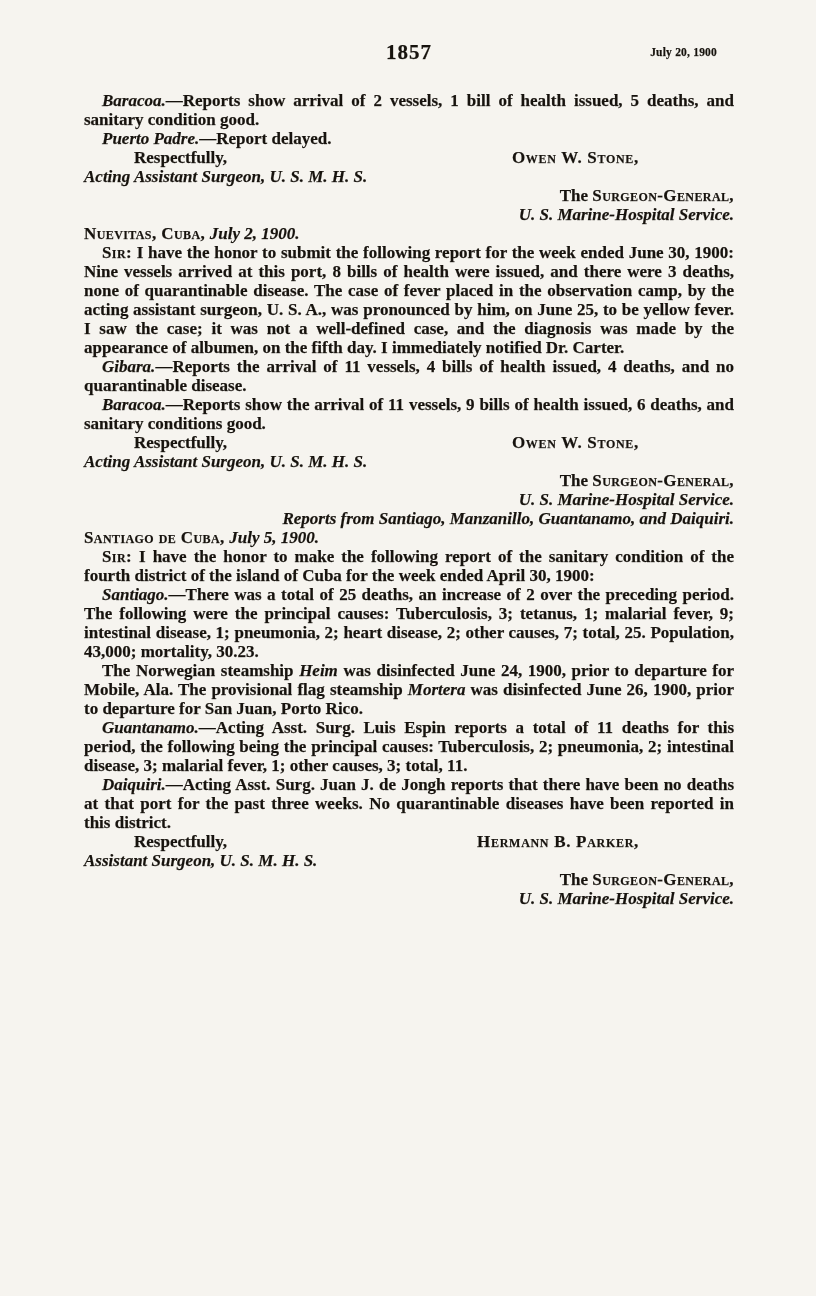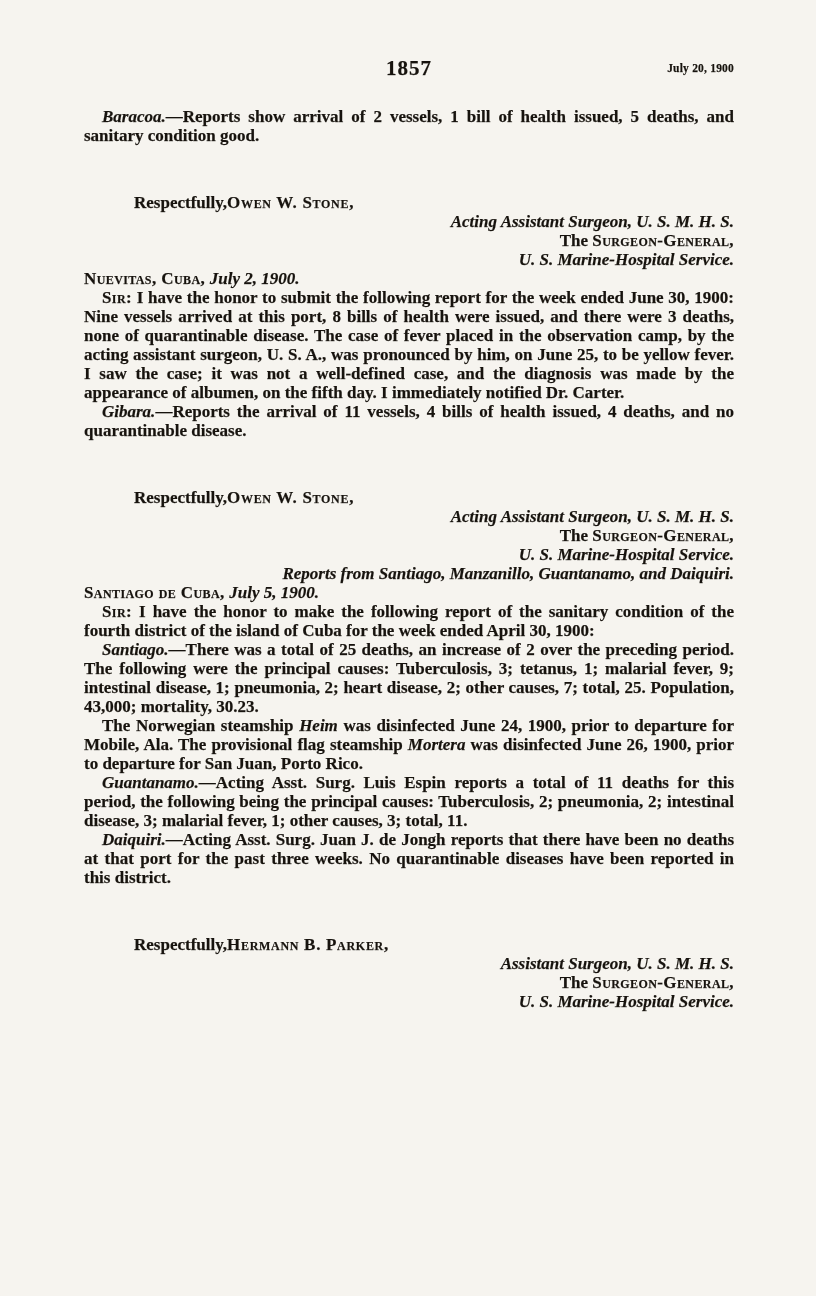--- a/index.html
+++ b/index.html
@@ -7,64 +7,66 @@
     width:816px;height:1296px;
     background:#f6f4ef;
     font-family:"Liberation Serif", serif;
     color:#17130e;
     -webkit-text-stroke:0.25px rgba(23,19,14,.75);
   }
   .sheet{
     position:relative;
     width:816px;height:1296px;
     box-sizing:border-box;
-    padding:56px 82px 0 84px;
+    padding:40px 82px 0 84px;
     overflow:hidden;
   }
   .header{position:relative;text-align:center;margin-bottom:26px;}
   .page-number{font-size:21px;font-weight:bold;letter-spacing:1px;}
-  .issue-date{position:absolute;right:0;top:6px;font-size:11.5px;font-weight:bold;letter-spacing:.2px;}
+  .issue-date{position:absolute;right:17px;top:6px;font-size:11.5px;font-weight:bold;letter-spacing:.2px;}
   .doc{font-size:17px;line-height:19px;text-align:justify;font-weight:bold;}
   .blk{margin:0;}
   p.blk{margin:0;}
   .para{text-indent:18px;}
   .seg-i{font-style:italic;}
   .seg-sc{font-variant:small-caps;letter-spacing:.4px;}
-  .signature{display:flex;padding-left:50px;padding-right:95px;margin-top:48px;}
+  .signature{display:flex;justify-content:space-between;padding-left:50px;padding-right:95px;}
   .sig-left{white-space:nowrap;}
   .sig-name{font-variant:small-caps;letter-spacing:.7px;white-space:nowrap;}
-  .sig-role{text-align:right;font-style:italic;}
+  .sig-role{font-style:italic;}
   .dateline{text-align:left;padding-right:86px;margin-top:7px;}
   .heading{text-align:right;margin:9px 0 8px;}
   .addressee p{margin:0;text-align:right;}
   .addr-line1{padding-left:18px;}
   .addr-line2{padding-left:91px;font-style:italic;}
 </style>
 </head>
 <body>
 
 <div class="sheet">
   <div class="header">
     <span class="page-number">1857</span>
     <span class="issue-date">July 20, 1900</span>
   </div>
   <div class="doc">
       <p class="blk para"><span class="seg-i">Baracoa.</span><span>—Reports show arrival of 2 vessels, 1 bill of health issued, 5 deaths, and sanitary condition good.</span></p>
+      <p class="blk para"><span class="seg-i">Puerto Padre.</span><span>—Report delayed.</span></p>
       <div class="blk signature">
         <span class="sig-left">Respectfully,</span>
         <span class="sig-name">Owen W. Stone,</span>
       </div>
       <p class="blk sig-role"><span class="seg-i">Acting Assistant Surgeon, U. S. M. H. S.</span></p>
       <div class="blk addressee">
         <p class="addr-line1"><span>The </span><span class="seg-sc">Surgeon-General,</span></p>
         <p class="addr-line2">U. S. Marine-Hospital Service.</p>
       </div>
       <p class="blk dateline"><span class="seg-sc">Nuevitas, Cuba, </span><span class="seg-i">July 2, 1900.</span></p>
       <p class="blk para"><span class="seg-sc">Sir:</span><span> I have the honor to submit the following report for the week ended June 30, 1900: Nine vessels arrived at this port, 8 bills of health were issued, and there were 3 deaths, none of quarantinable disease. The case of fever placed in the observation camp, by the acting assistant surgeon, U. S. A., was pronounced by him, on June 25, to be yellow fever.  I saw the case; it was not a well-defined case, and the diagnosis was made by the appearance of albumen, on the fifth day.  I immediately notified Dr. Carter.</span></p>
       <p class="blk para"><span class="seg-i">Gibara.</span><span>—Reports the arrival of 11 vessels, 4 bills of health issued, 4 deaths, and no quarantinable disease.</span></p>
+      <p class="blk para"><span class="seg-i">Baracoa.</span><span>—Reports show the arrival of 11 vessels, 9 bills of health issued, 6 deaths, and sanitary conditions good.</span></p>
       <div class="blk signature">
         <span class="sig-left">Respectfully,</span>
         <span class="sig-name">Owen W. Stone,</span>
       </div>
       <p class="blk sig-role"><span class="seg-i">Acting Assistant Surgeon, U. S. M. H. S.</span></p>
       <div class="blk addressee">
         <p class="addr-line1"><span>The </span><span class="seg-sc">Surgeon-General,</span></p>
         <p class="addr-line2">U. S. Marine-Hospital Service.</p>
       </div>
       <p class="blk heading"><span class="seg-i">Reports from Santiago, Manzanillo, Guantanamo, and Daiquiri.</span></p>

